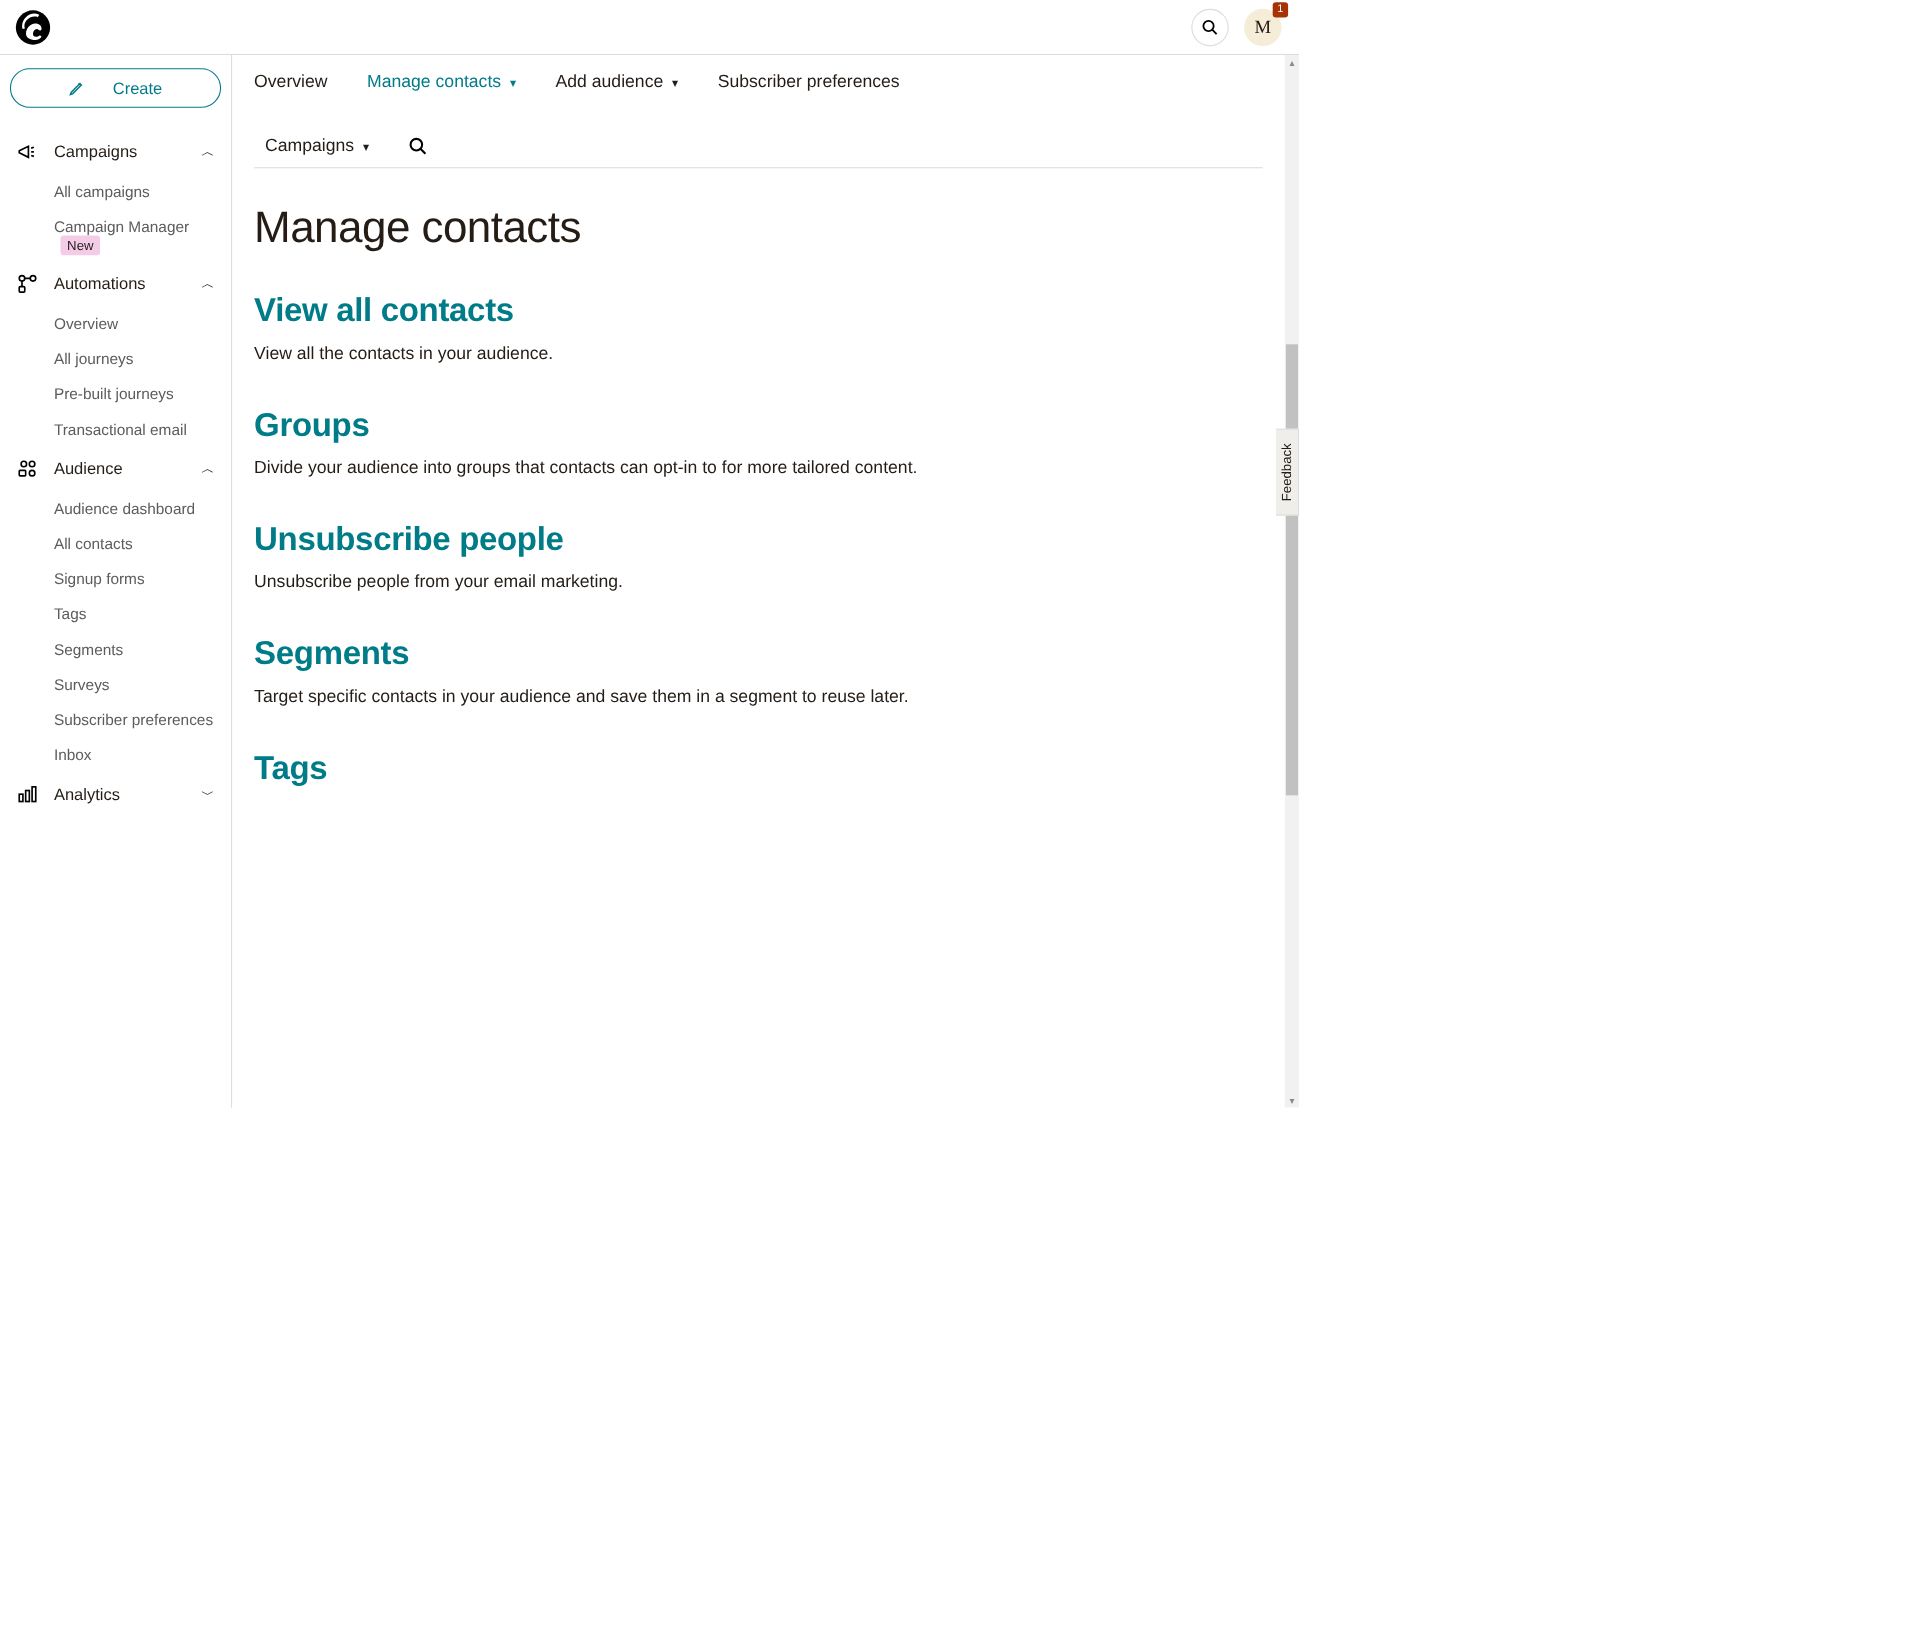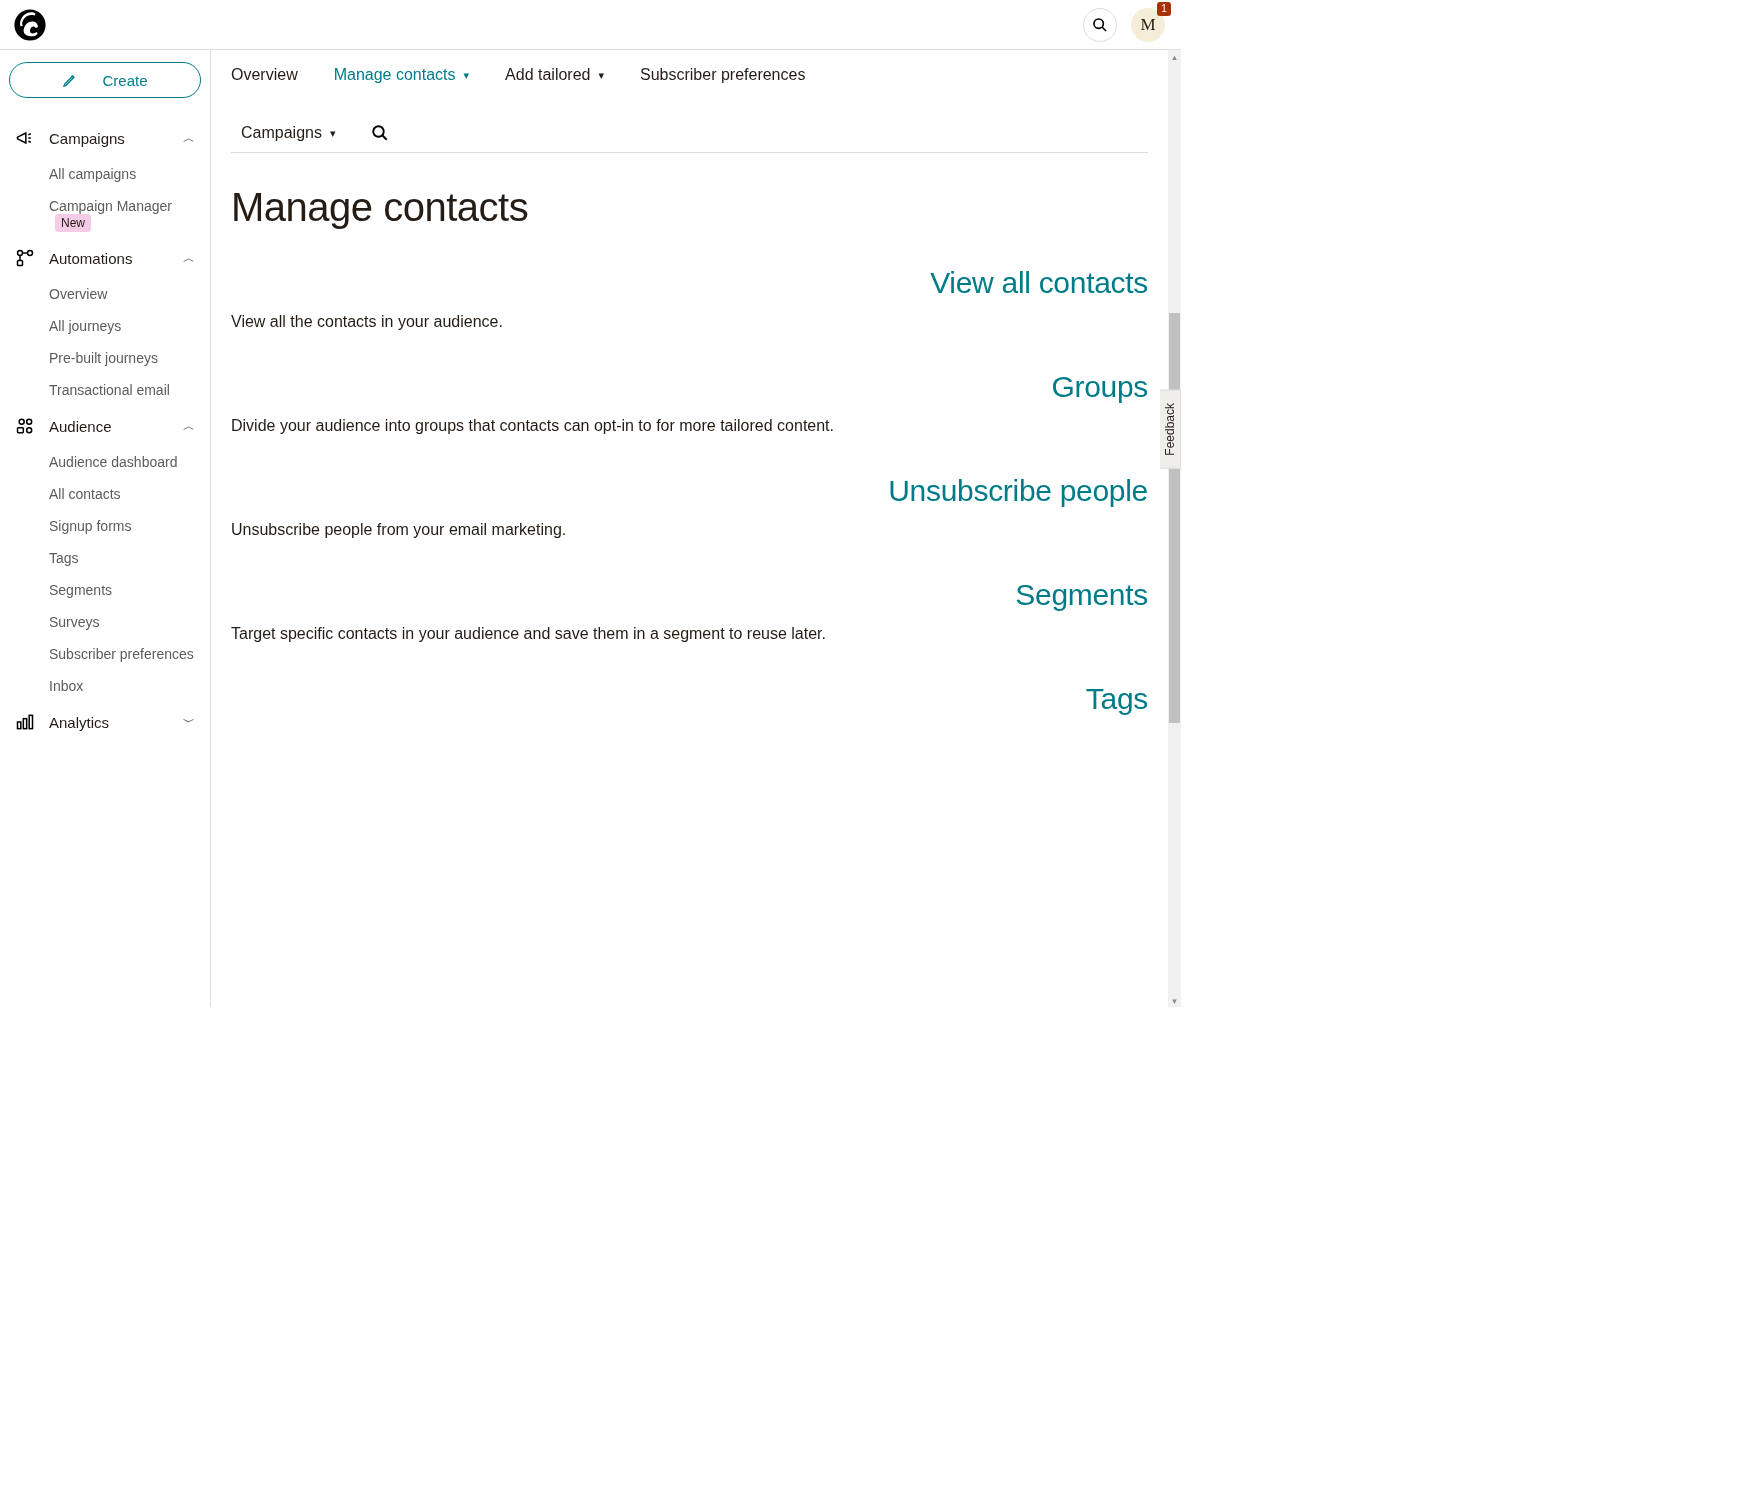--- a/index.html
+++ b/index.html
@@ -48,21 +48,21 @@
   
   .tabs{display:flex;flex-wrap:wrap;align-items:center;padding:16px 0 10px;border-bottom:1px solid var(--border);gap:36px;row-gap:20px;font-size:16px;}
   .tab{display:flex;align-items:center;gap:8px;cursor:pointer;color:var(--text);font-weight:500;}
   .tab.active{color:var(--teal);}
   .tab .chev{font-size:11px;}
   .tabs .search-icon{cursor:pointer;display:flex;align-items:center;}
 
   
   h1.page-title{font-size:40px;font-weight:400;margin:32px 0 36px;font-family:"Helvetica Neue",Helvetica,Arial,sans-serif;letter-spacing:-0.5px;}
   .section{margin-bottom:36px;}
-  .section h2{color:var(--teal);font-size:30px;font-weight:400;margin:0 0 10px;letter-spacing:-0.3px;text-align:right;}
+  .section h2{color:var(--teal);font-size:30px;font-weight:700;margin:0 0 10px;letter-spacing:-0.3px;}
   .section p{font-size:16px;color:var(--text);margin:0;line-height:1.5;}
 
   
   .feedback{position:absolute;right:0;top:390px;writing-mode:vertical-rl;transform:rotate(180deg);background:#efeeea;padding:12px 3px;font-size:12px;color:var(--text);cursor:pointer;border:1px solid var(--border);border-right:none;}
 
   
   .main::-webkit-scrollbar{display:none;}
   .main{scrollbar-width:none;}
 </style>
 </head>
@@ -187,21 +187,21 @@
     <div class="main">
       <div class="tabs">
         <div class="tab">
             <span>Overview</span>
           </div>
         <div class="tab active">
           <span>Manage contacts</span>
           <span class="chev">▾</span>
         </div>
         <div class="tab">
-          <span>Add tailored</span>
+          <span>Add audience</span>
           <span class="chev">▾</span>
         </div>
         <div class="tab">
             <span>Subscriber preferences</span>
           </div>
         <div style="flex-basis:100%;height:0;"></div>
         <div class="tab" style="margin-left:10px;">
           <span>Campaigns</span>
           <span class="chev">▾</span>
         </div>

